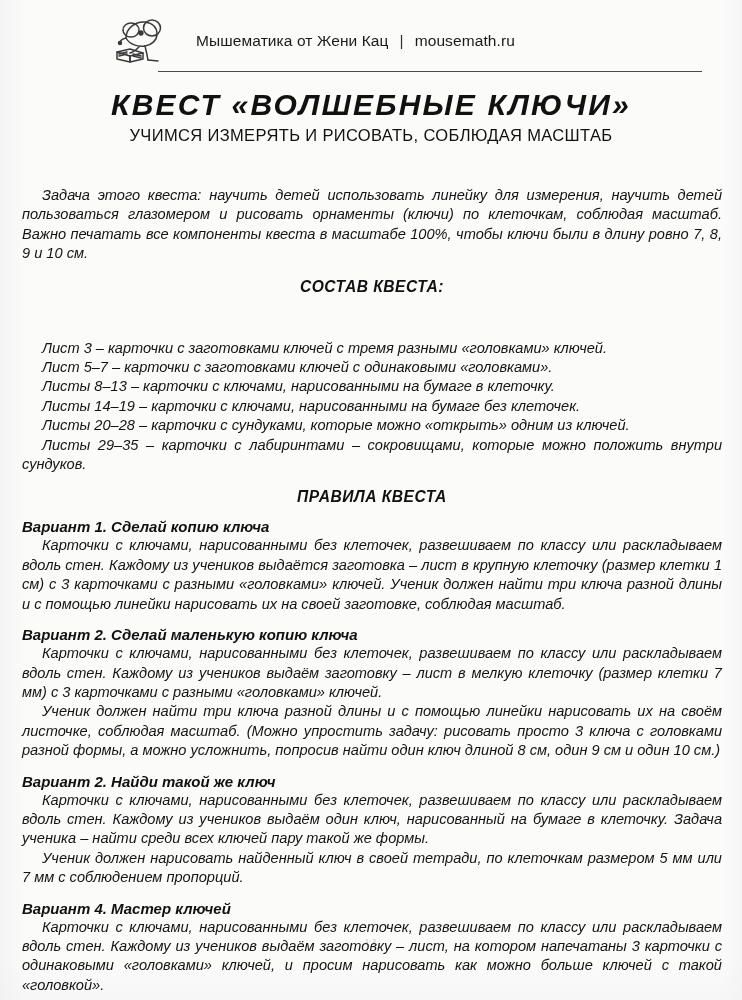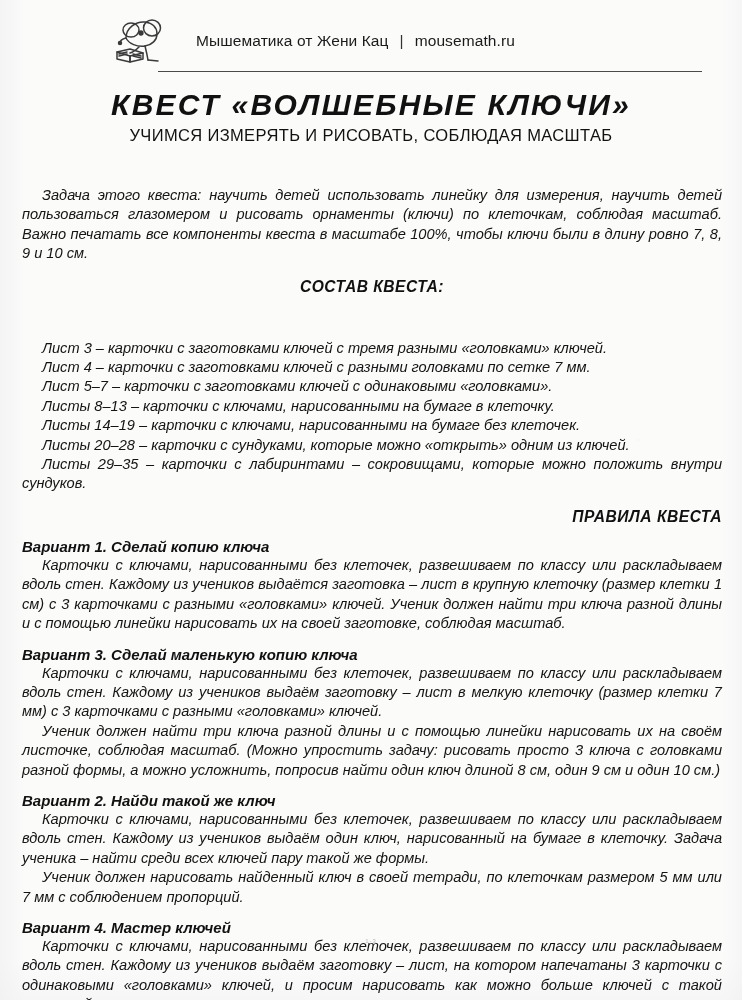--- a/index.html
+++ b/index.html
@@ -149,21 +149,21 @@
     margin-bottom: 1px;
     color: #111;
   }
   .variant p {
     text-indent: 20px;
   }
   .variant p + p {
     margin-top: 0;
   }
   .rules-heading {
-    text-align: right;
+    text-align: center;
     font-weight: bold;
     font-size: 15.6px;
     letter-spacing: .5px;
     margin: 14px 0 2px 0;
     color: #111;
   }
 
   .footer-mark {
     position: absolute;
     left: 0; right: 0;
@@ -218,37 +218,36 @@
   <div class="doc-subtitle">УЧИМСЯ ИЗМЕРЯТЬ И РИСОВАТЬ, СОБЛЮДАЯ МАСШТАБ</div>
 
   <div class="content">
 
     <p class="intro">Задача этого квеста: научить детей использовать линейку для измерения, научить детей пользоваться глазомером и рисовать орнаменты (ключи) по клеточкам, соблюдая масштаб. Важно печатать все компоненты квеста в масштабе 100%, чтобы ключи были в длину ровно 7, 8, 9 и 10 см.</p>
 
     <div class="section-heading">СОСТАВ КВЕСТА:</div>
 
     <div class="composition">
       <div class="line">Лист 3 – карточки с заготовками ключей с тремя разными «головками» ключей.</div>
-      <div class="line">Лист 4 – карточки с заготовками ключей с разными головками по сетке 7 мм.</div>
       <div class="line">Лист 5–7 – карточки с заготовками ключей с одинаковыми «головками».</div>
       <div class="line">Листы 8–13 – карточки с ключами, нарисованными на бумаге в клеточку.</div>
       <div class="line">Листы 14–19 – карточки с ключами, нарисованными на бумаге без клеточек.</div>
       <div class="line">Листы  20–28 – карточки с сундуками, которые можно «открыть» одним из ключей.</div>
       <div class="line wrapline">Листы 29–35 – карточки с лабиринтами – сокровищами, которые можно положить внутри сундуков.</div>
     </div>
 
     <div class="rules-heading">ПРАВИЛА КВЕСТА</div>
 
     <div class="variant">
       <div class="variant-title">Вариант 1. Сделай копию ключа</div>
       <p>Карточки с ключами, нарисованными без клеточек, развешиваем по классу или раскладываем вдоль стен. Каждому из учеников выдаётся заготовка – лист  в крупную клеточку (размер клетки 1 см) с 3 карточками с разными «головками» ключей. Ученик должен найти три ключа разной длины и с помощью линейки нарисовать их на своей заготовке, соблюдая масштаб.</p>
     </div>
 
     <div class="variant">
-      <div class="variant-title">Вариант 3. Сделай маленькую копию ключа</div>
+      <div class="variant-title">Вариант 2. Сделай маленькую копию ключа</div>
       <p>Карточки с ключами, нарисованными без клеточек, развешиваем по классу или раскладываем вдоль стен. Каждому из учеников выдаём заготовку – лист в мелкую клеточку (размер клетки 7 мм) с 3 карточками с разными «головками» ключей.</p>
       <p>Ученик должен найти три ключа разной длины и с помощью линейки нарисовать их на своём листочке, соблюдая масштаб. (Можно упростить задачу: рисовать просто 3 ключа с головками разной формы, а можно усложнить, попросив найти один ключ длиной 8 см, один 9 см и один 10 см.)</p>
     </div>
 
     <div class="variant">
       <div class="variant-title">Вариант 2. Найди такой же ключ</div>
       <p>Карточки с ключами, нарисованными без клеточек, развешиваем по классу или раскладываем вдоль стен. Каждому из учеников выдаём один ключ, нарисованный на бумаге в клеточку. Задача ученика – найти среди всех ключей пару такой же формы.</p>
       <p>Ученик должен нарисовать найденный ключ в своей тетради, по клеточкам размером 5 мм или 7 мм с соблюдением пропорций.</p>
     </div>
 

